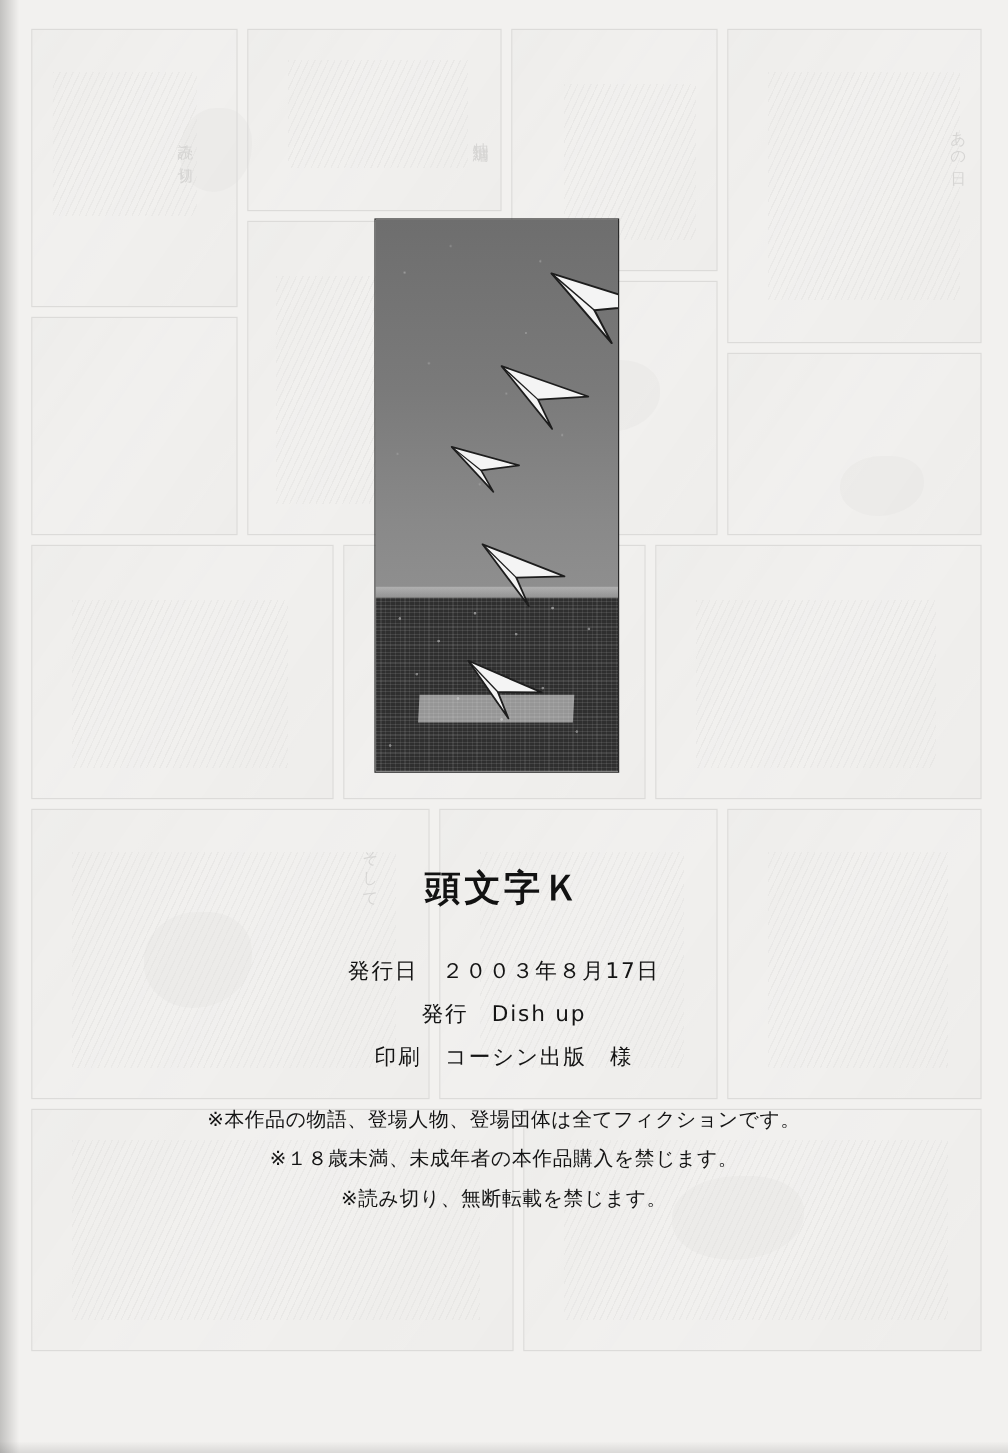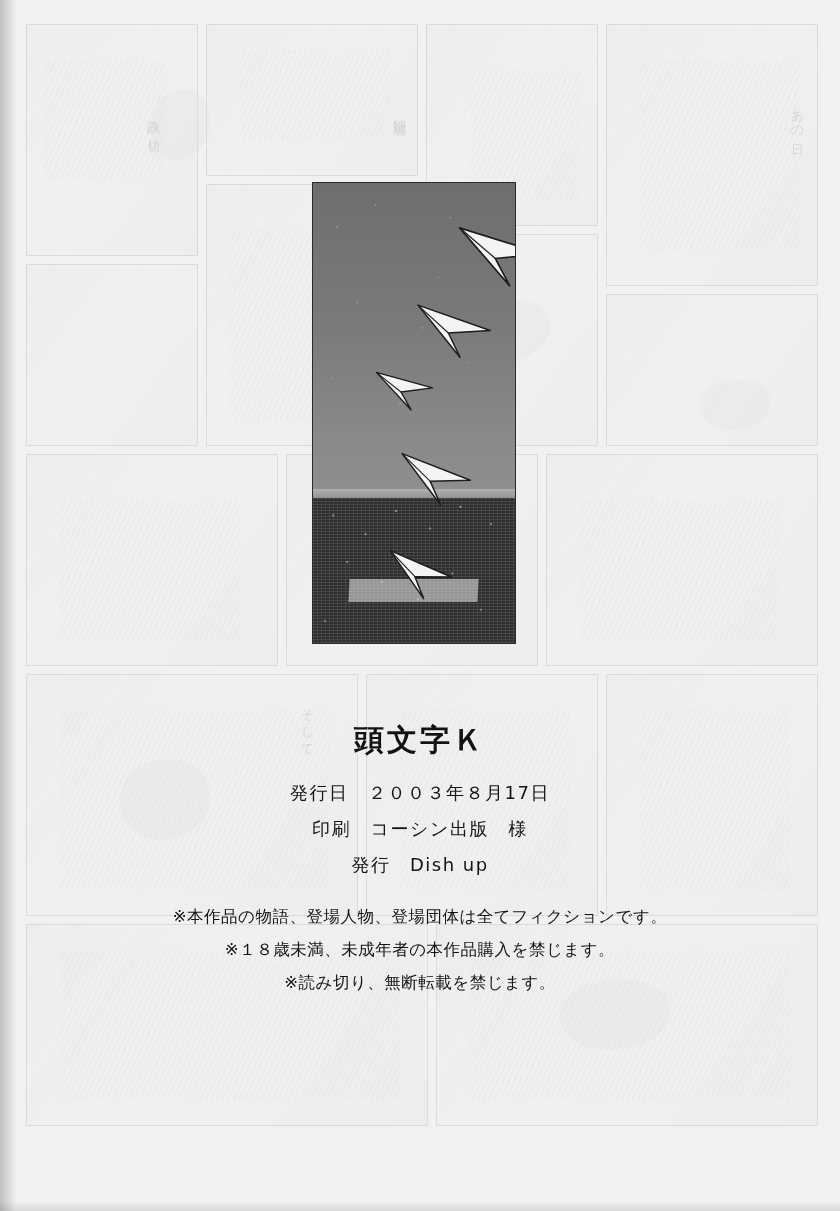--- a/index.html
+++ b/index.html
@@ -160,21 +160,21 @@
     left: 0;
     top: 720px;
     width: 840px;
     text-align: center;
   }
   #doc-title {
     font-size: 30px;
     font-weight: bold;
     letter-spacing: 3px;
     color: #121212;
-    margin: 0 0 20px 0;
+    margin: 0 0 36px 0;
   }
   .credit-line {
     font-size: 18px;
     letter-spacing: 1.5px;
     color: #141414;
     margin: 0 0 12px 0;
     white-space: pre;
   }
   #notices {
     margin-top: 29px;
@@ -265,22 +265,22 @@
         <path d="M0 0 L76 36 L30 34 L40 62 Z" fill="#f4f4f4" stroke="#1d1d1d" stroke-width="1.9" stroke-linejoin="round"></path>
         <path d="M0 0 L30 34" fill="none" stroke="#1d1d1d" stroke-width="1.4"></path>
       </g>
     </svg>
   </div>
 
   <div id="colophon">
     <h1 id="doc-title">頭文字Ｋ</h1>
 
     <p class="credit-line">発行日　２００３年８月17日</p>
+    <p class="credit-line">発行　Dish up</p>
     <p class="credit-line">印刷　コーシン出版　様</p>
-    <p class="credit-line">発行　Dish up</p>
 
     <div id="notices">
       <p class="notice-line">※本作品の物語、登場人物、登場団体は全てフィクションです。</p>
       <p class="notice-line">※１８歳未満、未成年者の本作品購入を禁じます。</p>
       <p class="notice-line">※読み切り、無断転載を禁じます。</p>
     </div>
   </div>
 
   <div id="spine"></div>
   <div id="edge-bottom"></div>

